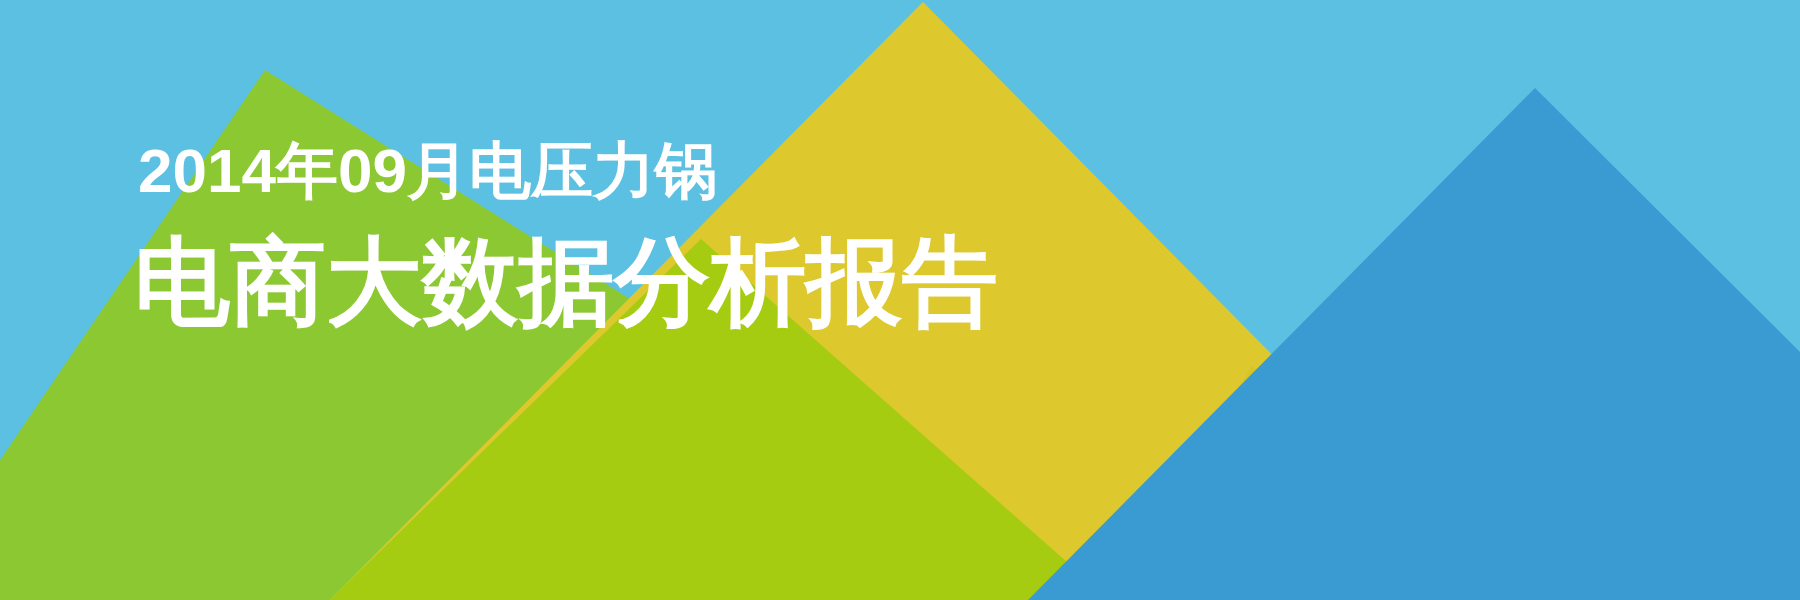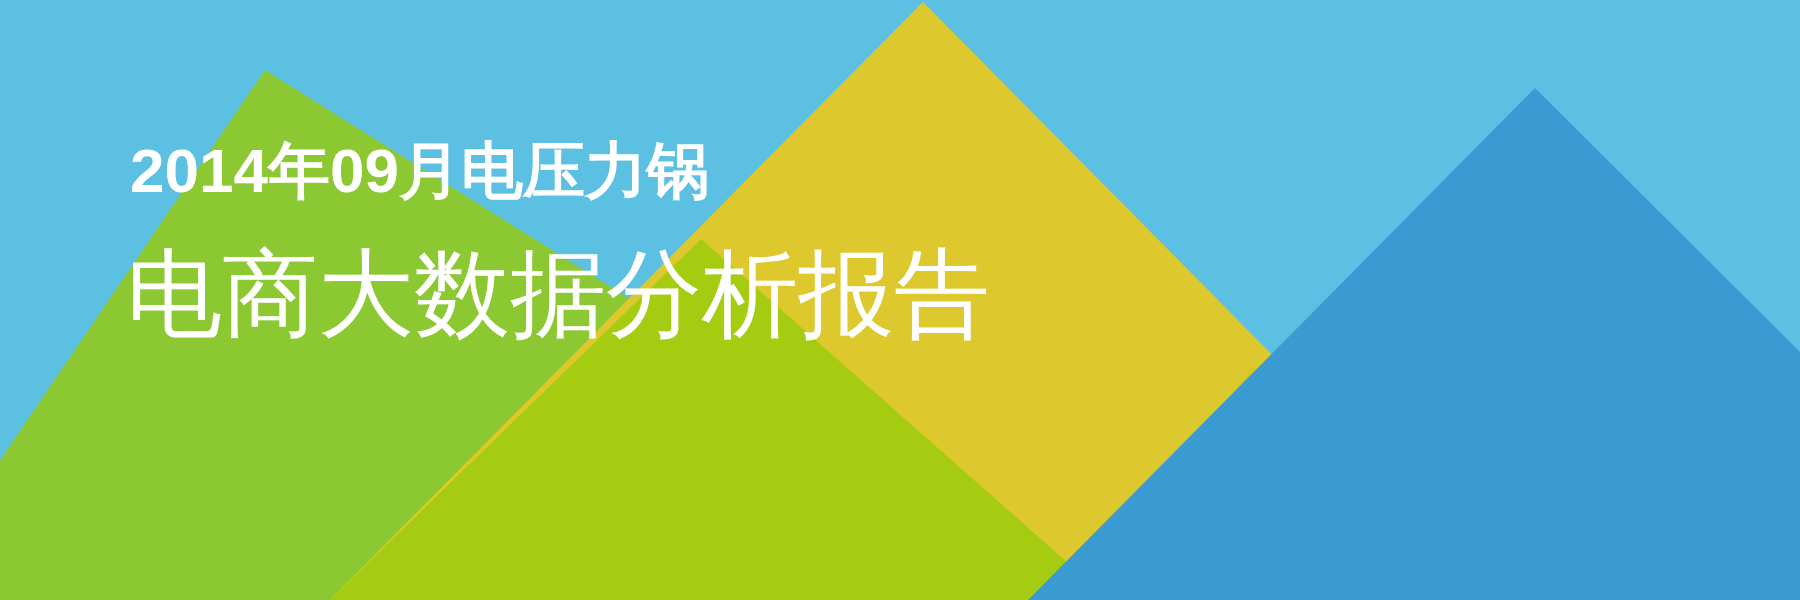--- a/index.html
+++ b/index.html
@@ -22,21 +22,21 @@
     position: absolute;
     inset: 0;
     width: 1800px;
     height: 600px;
     display: block;
   }
 
   
   #title-block {
     position: absolute;
-    left: 128px;
+    left: 136px;
     top: 128px;
     width: 1400px;
     z-index: 5;
     pointer-events: none;
   }
 
   .title-line {
     color: #ffffff;
     white-space: nowrap;
     letter-spacing: 0px;
@@ -44,23 +44,23 @@
 
   #title-line-1 {
     font-size: 62px;
     font-weight: 700;
     line-height: 86px;
     margin-left: 2px;
   }
 
   #title-line-2 {
     font-size: 96px;
-    font-weight: 400;
+    font-weight: 700;
     line-height: 120px;
-    margin-top: 20px;
+    margin-top: 8px;
     margin-left: -2px;
   }
 </style>
 </head>
 <body>
 
 <div id="banner">
 
   <svg id="bg-shapes" viewBox="0 0 1800 600" preserveAspectRatio="none" xmlns="http://www.w3.org/2000/svg">
 

